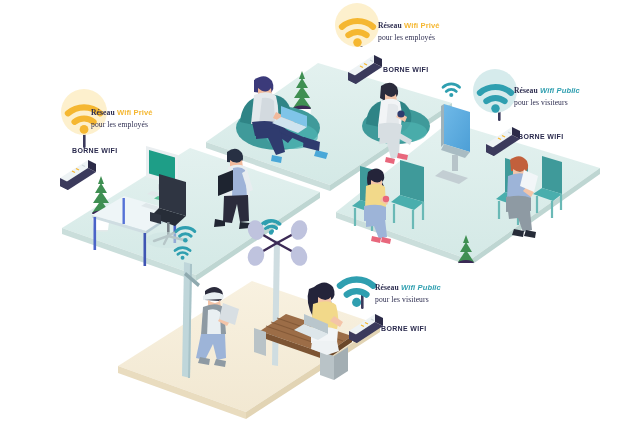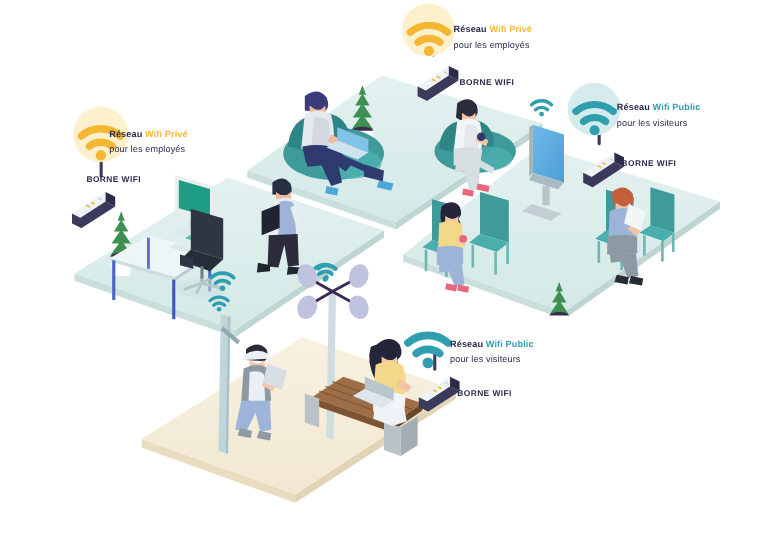--- a/index.html
+++ b/index.html
@@ -33,23 +33,23 @@
     font-weight: bold;
     letter-spacing: .1px;
   }
   .callout .l2 {
     font-size: 7.6px;
     font-weight: normal;
     letter-spacing: .1px;
     display: block;
     margin-top: .5px;
   }
-  .t-navy  { color: #2b2b4e; }
+  .t-navy  { color: #2b2b4e; font-family: Liberation Serif, serif; }
   .t-gold  { color: #f5b731; }
-  .t-teal  { color: #2f9fb0; }
+  .t-teal  { color: #2f9fb0; font-style: italic; }
 
   .borne-label {
     position: absolute;
     font-size: 7px;
     font-weight: bold;
     letter-spacing: .35px;
     color: #2b2b4e;
     white-space: nowrap;
   }
 </style>

